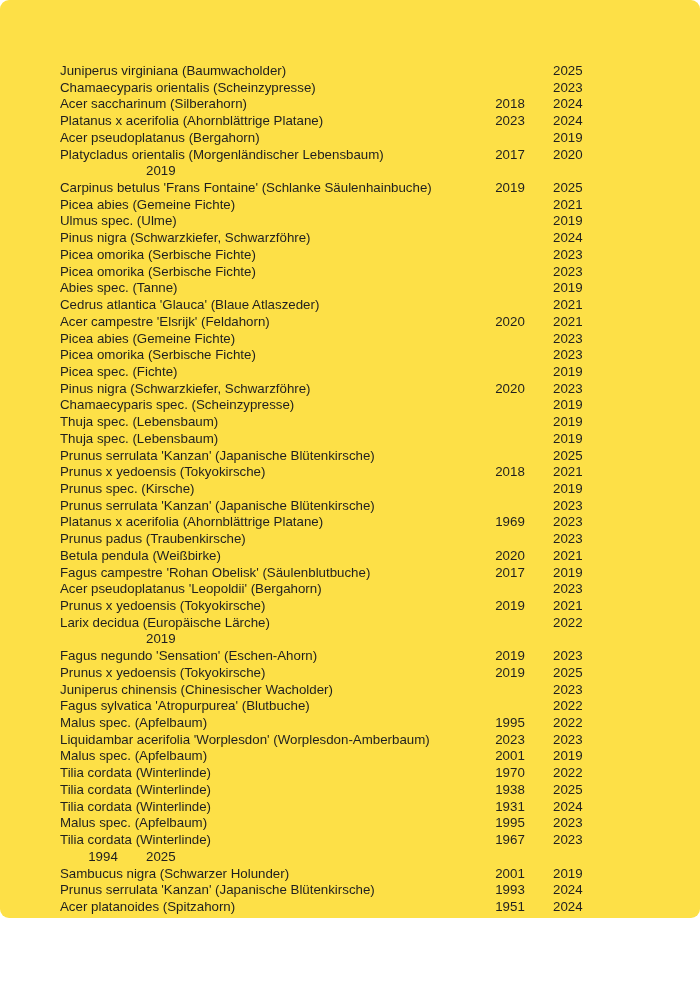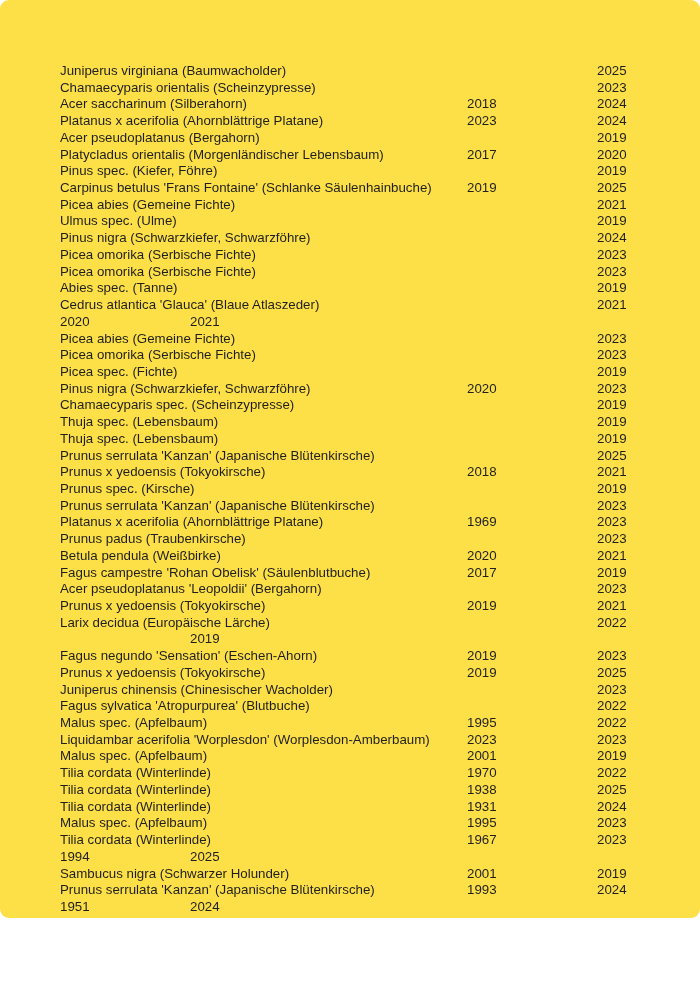--- a/index.html
+++ b/index.html
@@ -31,25 +31,25 @@
     white-space: nowrap;
   }
   .cell-name {
     width: 407px;
     flex: 0 0 407px;
     overflow: hidden;
   }
   .cell-year1 {
     width: 86px;
     flex: 0 0 86px;
+    text-align: center;
   }
   .cell-year2 {
     width: 40px;
     flex: 0 0 40px;
-    margin-left: 44px;
   }
 </style>
 </head>
 <body>
 
 <div id="page">
   <div id="tree-list">
   <div class="row">
     <span class="cell-name">Juniperus virginiana (Baumwacholder)</span>
     <span class="cell-year1"></span>
@@ -80,21 +80,20 @@
     <span class="cell-year2">2019</span>
   </div>
 
   <div class="row">
     <span class="cell-name">Platycladus orientalis (Morgenländischer Lebensbaum)</span>
     <span class="cell-year1">2017</span>
     <span class="cell-year2">2020</span>
   </div>
 
   <div class="row">
-    <span class="cell-name">Pinus spec. (Kiefer, Föhre)</span>
     <span class="cell-year1"></span>
     <span class="cell-year2">2019</span>
   </div>
 
   <div class="row">
     <span class="cell-name">Carpinus betulus 'Frans Fontaine' (Schlanke Säulenhainbuche)</span>
     <span class="cell-year1">2019</span>
     <span class="cell-year2">2025</span>
   </div>
 
@@ -134,20 +133,21 @@
     <span class="cell-year2">2019</span>
   </div>
 
   <div class="row">
     <span class="cell-name">Cedrus atlantica 'Glauca' (Blaue Atlaszeder)</span>
     <span class="cell-year1"></span>
     <span class="cell-year2">2021</span>
   </div>
 
   <div class="row">
+    <span class="cell-name">Acer campestre 'Elsrijk' (Feldahorn)</span>
     <span class="cell-year1">2020</span>
     <span class="cell-year2">2021</span>
   </div>
 
   <div class="row">
     <span class="cell-name">Picea abies (Gemeine Fichte)</span>
     <span class="cell-year1"></span>
     <span class="cell-year2">2023</span>
   </div>
 
@@ -341,17 +341,18 @@
     <span class="cell-year2">2019</span>
   </div>
 
   <div class="row">
     <span class="cell-name">Prunus serrulata 'Kanzan' (Japanische Blütenkirsche)</span>
     <span class="cell-year1">1993</span>
     <span class="cell-year2">2024</span>
   </div>
 
   <div class="row">
+    <span class="cell-name">Acer platanoides (Spitzahorn)</span>
     <span class="cell-year1">1951</span>
     <span class="cell-year2">2024</span>
   </div>
 </div>
 </div>
 
 </body></html>

